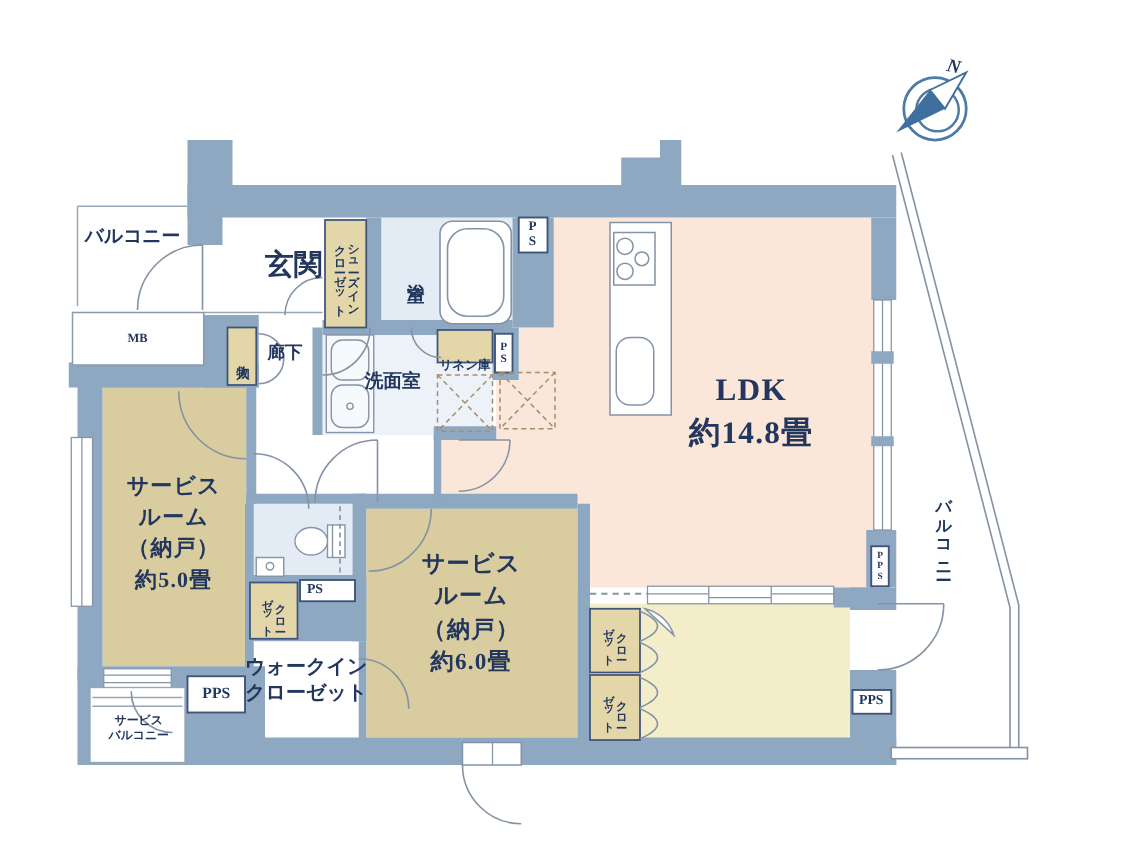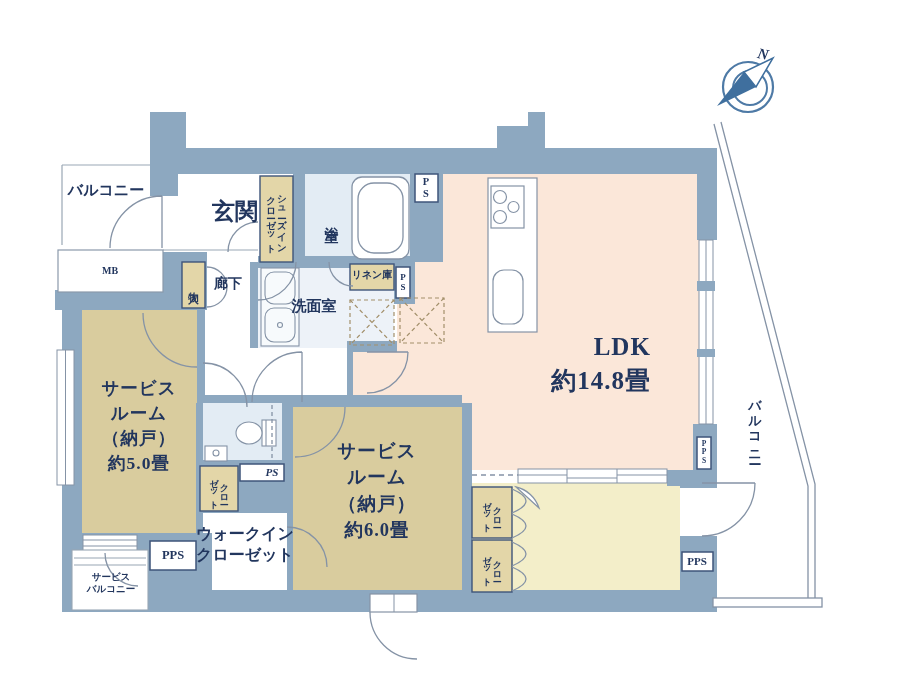--- a/index.html
+++ b/index.html
@@ -198,32 +198,32 @@
 <div class="lbl" style="left:235px;top:212px;font-size:23px;">玄関</div>
 <div class="lbl vert" style="left:276px;top:219px;font-size:9.5px;">シューズイン
 クローゼット</div>
 <div class="lbl vert" style="left:331px;top:217px;font-size:14px;">浴室</div>
 <div class="lbl ps" style="left:426px;top:188px;">P
 S</div>
 <div class="lbl med" style="left:110px;top:271px;font-size:10px;">MB</div>
 <div class="lbl vert" style="left:193px;top:285px;font-size:10.5px;">物入</div>
 <div class="lbl med" style="left:228px;top:284px;font-size:14px;font-family:Liberation Mono, monospace;">廊下</div>
 <div class="lbl med" style="left:314px;top:306px;">洗面室</div>
-<div class="lbl sm" style="left:372px;top:275px;text-align:right;">リネン庫</div>
+<div class="lbl sm" style="left:372px;top:293px;text-align:right;">リネン庫</div>
 <div class="lbl ps" style="left:403px;top:282px;font-size:9px;">P
 S</div>
-<div class="lbl big" style="left:601px;top:364px;text-align:right;">LDK
+<div class="lbl big" style="left:601px;top:330px;">LDK
 約14.8畳</div>
 <div class="lbl room" style="left:139px;top:426px;">サービス
 ルーム
 （納戸）
 約5.0畳</div>
 <div class="lbl vert" style="left:219px;top:489px;font-size:9px;">クロー
 ゼット</div>
-<div class="lbl pps" style="left:272px;top:472px;font-style:italic;">PS</div>
+<div class="lbl pps" style="left:252px;top:472px;">PS</div>
 <div class="lbl room2" style="left:377px;top:491px;">サービス
 ルーム
 （納戸）
 約6.0畳</div>
 <div class="lbl" style="left:245px;top:545px;font-size:16px;line-height:1.3;">ウォークイン
 クローゼット</div>
 <div class="lbl vert" style="left:492px;top:512px;font-size:9px;">クロー
 ゼット</div>
 <div class="lbl vert" style="left:492px;top:566px;font-size:9px;">クロー
 ゼット</div>

